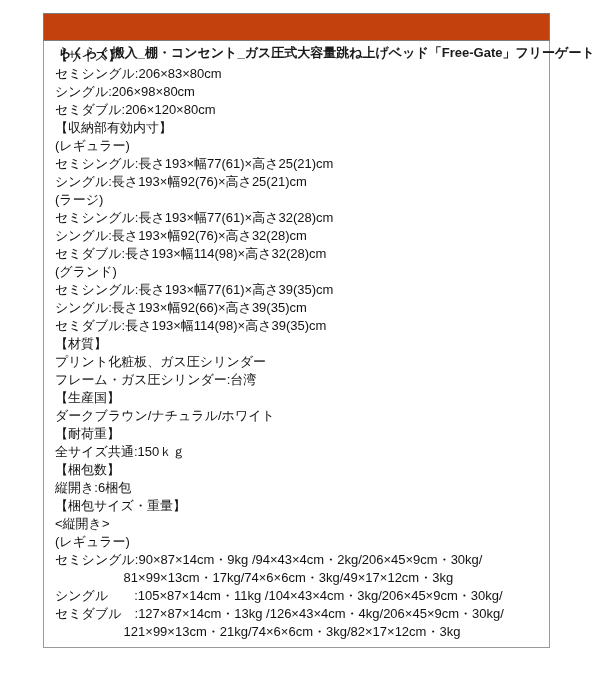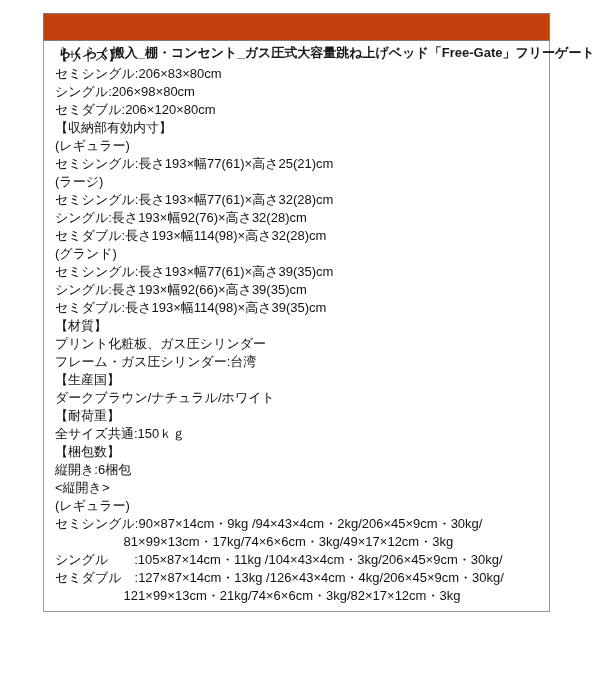--- a/index.html
+++ b/index.html
@@ -57,37 +57,39 @@
     <span>らくらく搬入_棚・コンセント_ガス圧式大容量跳ね上げベッド「Free-Gate」フリーゲート</span>
   </div>
   <div class="contentbox">
     <div class="line">【サイズ】</div>
     <div class="line">セミシングル:206×83×80cm</div>
     <div class="line">シングル:206×98×80cm</div>
     <div class="line">セミダブル:206×120×80cm</div>
     <div class="line">【収納部有効内寸】</div>
     <div class="line">(レギュラー)</div>
     <div class="line">セミシングル:長さ193×幅77(61)×高さ25(21)cm</div>
+    <div class="line">シングル:長さ193×幅92(76)×高さ25(21)cm</div>
     <div class="line">(ラージ)</div>
     <div class="line">セミシングル:長さ193×幅77(61)×高さ32(28)cm</div>
     <div class="line">シングル:長さ193×幅92(76)×高さ32(28)cm</div>
     <div class="line">セミダブル:長さ193×幅114(98)×高さ32(28)cm</div>
     <div class="line">(グランド)</div>
     <div class="line">セミシングル:長さ193×幅77(61)×高さ39(35)cm</div>
     <div class="line">シングル:長さ193×幅92(66)×高さ39(35)cm</div>
     <div class="line">セミダブル:長さ193×幅114(98)×高さ39(35)cm</div>
     <div class="line">【材質】</div>
     <div class="line">プリント化粧板、ガス圧シリンダー</div>
     <div class="line">フレーム・ガス圧シリンダー:台湾</div>
     <div class="line">【生産国】</div>
     <div class="line">ダークブラウン/ナチュラル/ホワイト</div>
     <div class="line">【耐荷重】</div>
     <div class="line">全サイズ共通:150ｋｇ</div>
     <div class="line">【梱包数】</div>
     <div class="line">縦開き:6梱包</div>
+    <div class="line">【梱包サイズ・重量】</div>
     <div class="line">&lt;縦開き&gt;</div>
     <div class="line">(レギュラー)</div>
     <div class="line">セミシングル:90×87×14cm・9kg /94×43×4cm・2kg/206×45×9cm・30kg/</div>
     <div class="line">　　　　　 81×99×13cm・17kg/74×6×6cm・3kg/49×17×12cm・3kg</div>
     <div class="line">シングル　　:105×87×14cm・11kg /104×43×4cm・3kg/206×45×9cm・30kg/</div>
     <div class="line">セミダブル　:127×87×14cm・13kg /126×43×4cm・4kg/206×45×9cm・30kg/</div>
     <div class="line">　　　　　 121×99×13cm・21kg/74×6×6cm・3kg/82×17×12cm・3kg</div>
 
   </div>
 </div>

